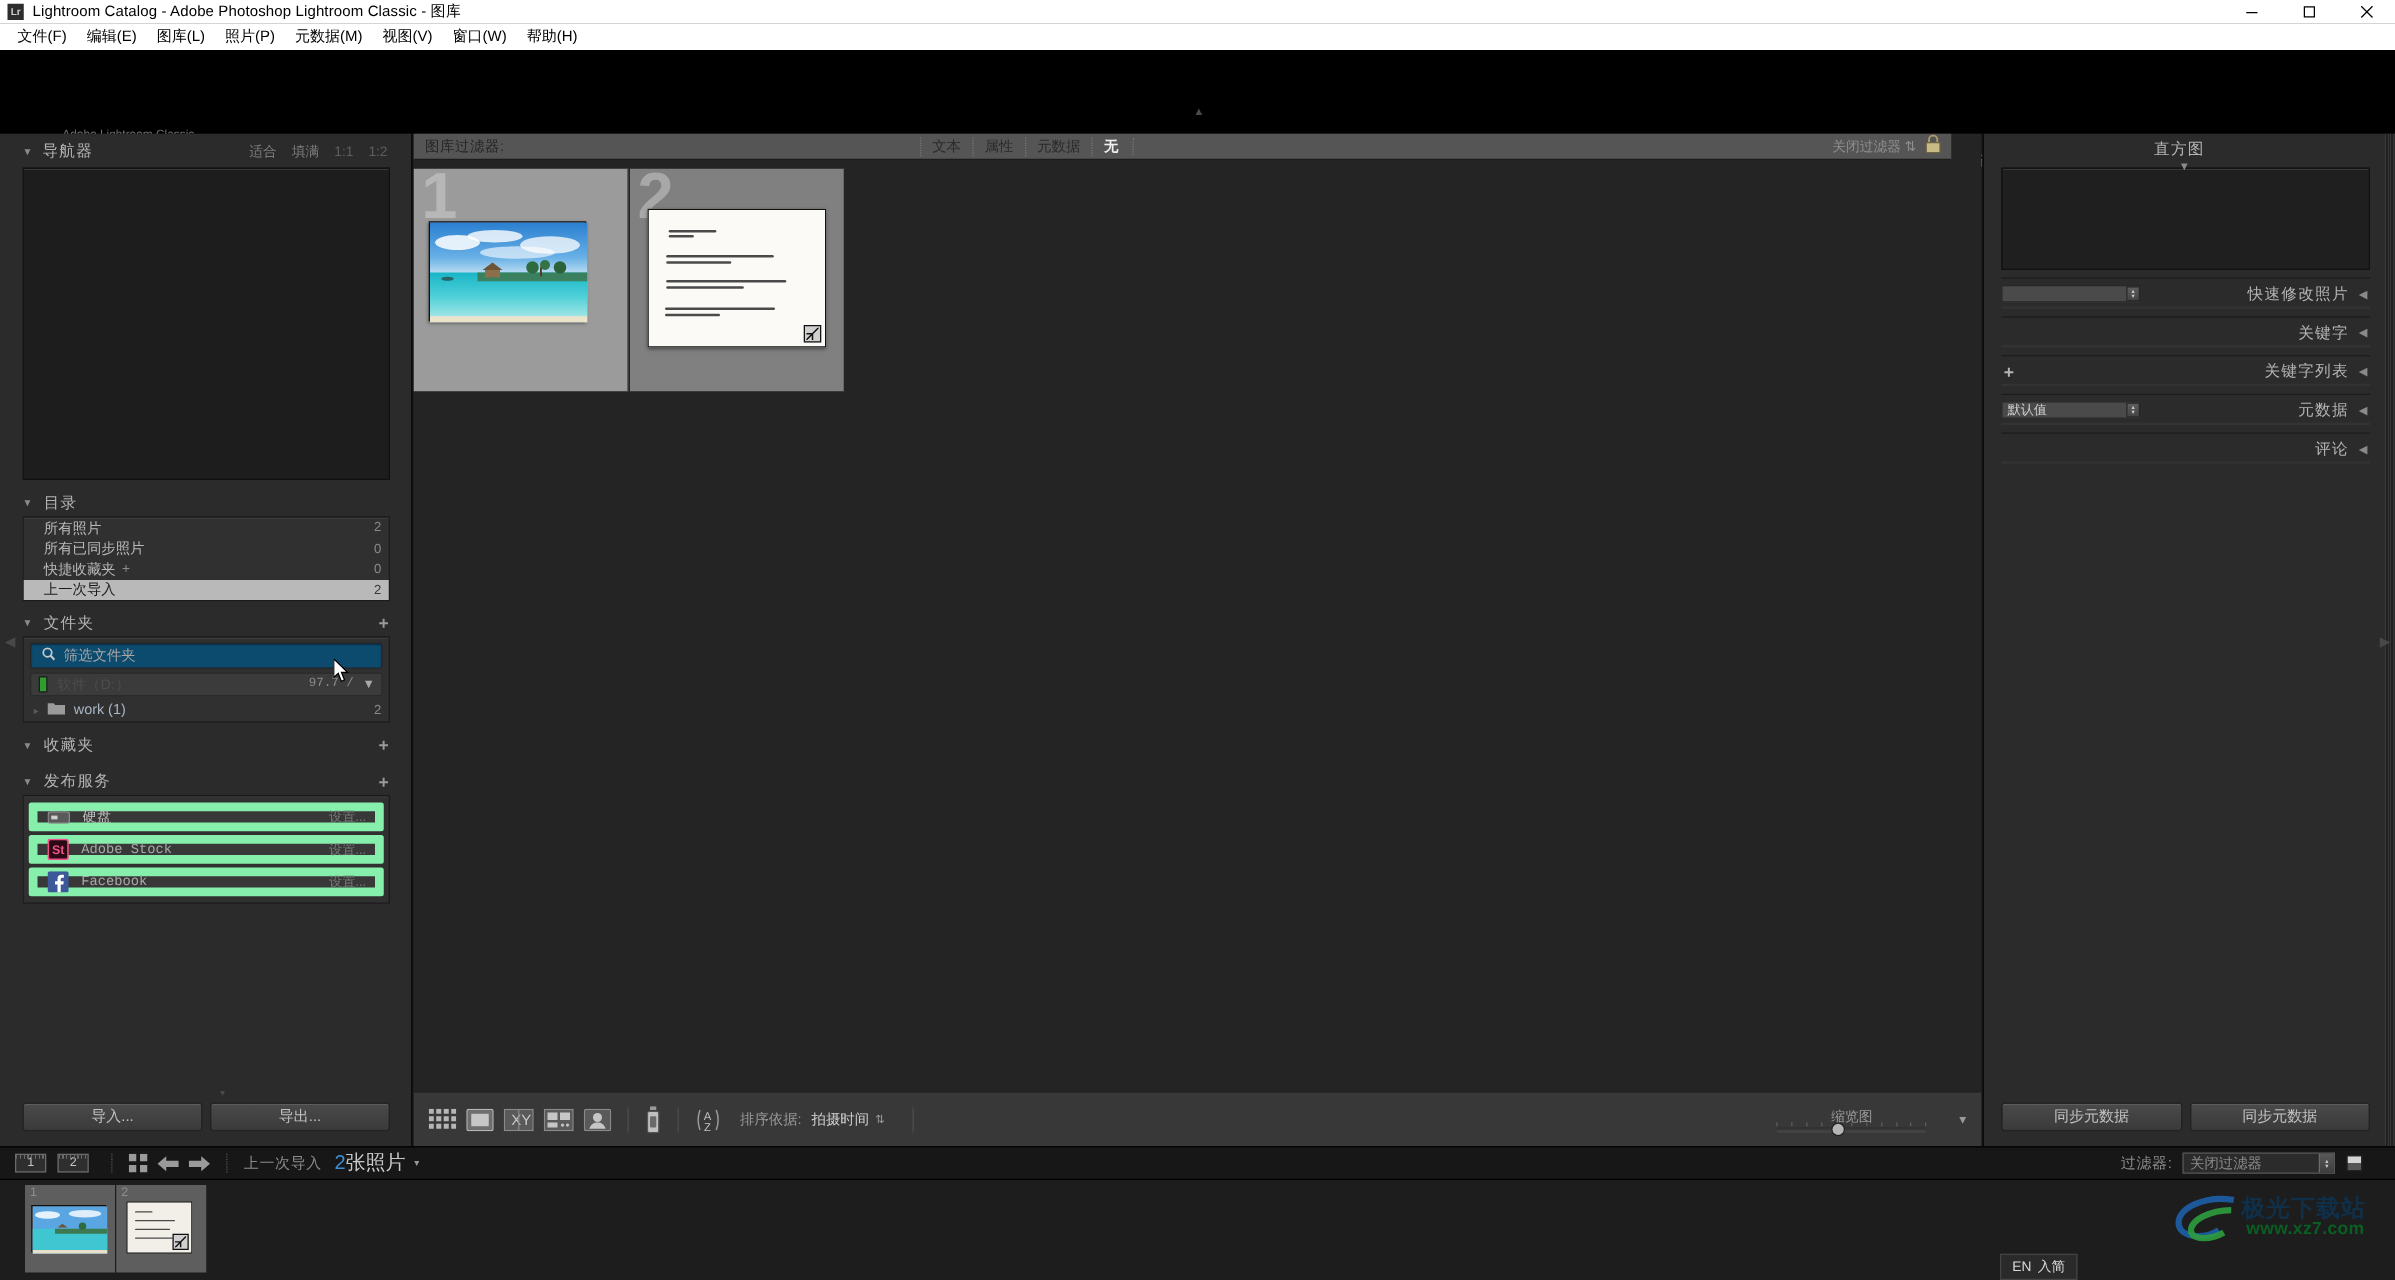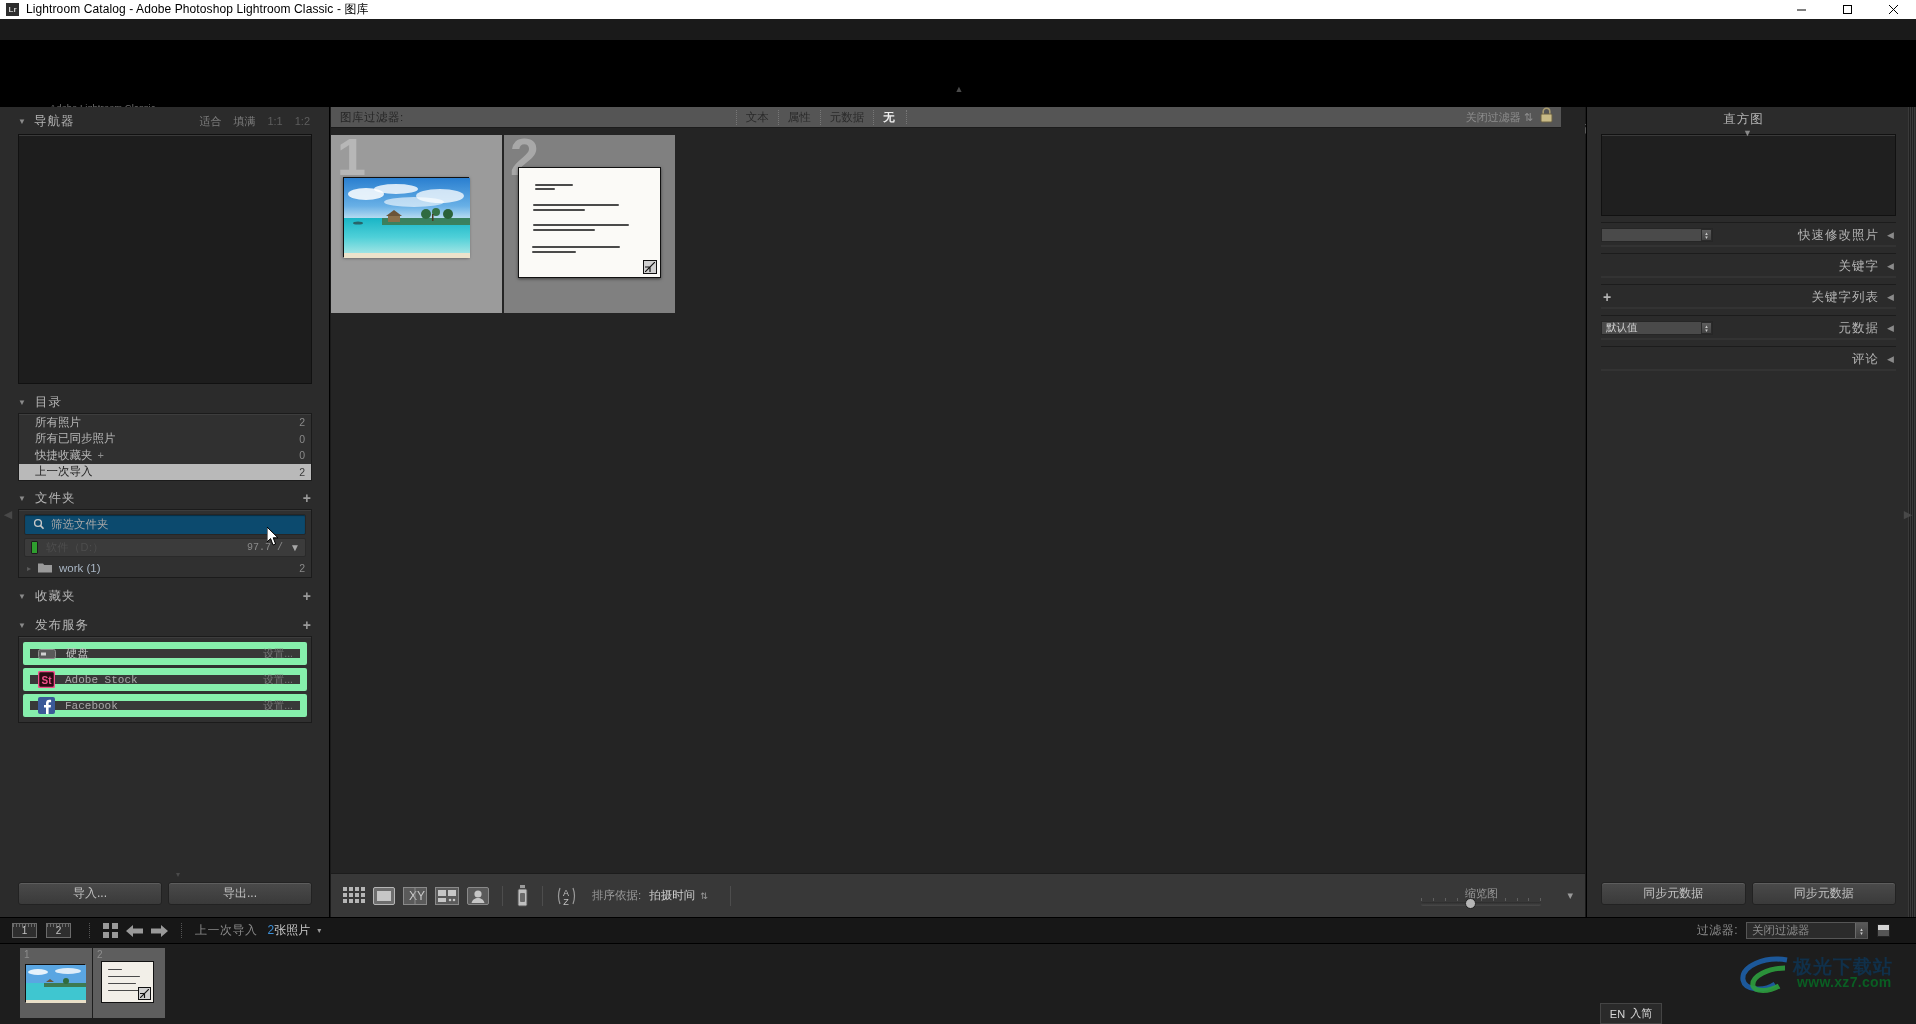--- a/index.html
+++ b/index.html
@@ -260,21 +260,21 @@
     display: flex; align-items: center; padding-left: 12px;
   }
   .fs-sq {
     width: 25px; height: 15px; border: 1px solid #6b6b6b; background: #2e2e2e;
     margin-right: 9px; font-size: 10px; color: #c6c6c6; display:flex; align-items:center; justify-content:center;
     position: relative;
   }
   .fs-sq:before{content:"";position:absolute;top:0;left:0;right:0;height:3px;background:repeating-linear-gradient(90deg,#6b6b6b 0 1px,transparent 1px 3px);}
   .fs-vsep { width: 1px; height: 15px; border-left: 1px dotted #555; margin: 0 9px; }
   .fs-text { font-size: 12px; color: #8b8b8b; margin-left: 4px; letter-spacing:.5px;}
-  .fs-count { font-size: 12px; color: #c8c8c8; margin-left: 10px; }
+  .fs-count { font-size: 16px; color: #c8c8c8; margin-left: 10px; }
   .fs-count b { color: #3d8fd6; font-weight: normal; }
   .fs-caret { font-size: 8px; color: #9a9a9a; margin-left: 7px; }
   .fs-right { margin-left: auto; display: flex; align-items: center; padding-right: 26px; }
   .fs-filter-lbl { font-size: 12px; color: #8b8b8b; margin-right: 8px; letter-spacing:.5px;}
   .fs-filter-sel {
     width: 122px; height: 17px; background: #2b2b2b; border: 1px solid #565656;
     display: flex; align-items: center; padding-left: 5px; font-size: 11.5px; color: #8b8b8b;
   }
   .fs-filter-sel .sp { margin-left:auto; width:12px; height:15px; background:linear-gradient(#595959,#3d3d3d); border-left:1px solid #6a6a6a; display:flex;flex-direction:column;align-items:center;justify-content:center;font-size:5px;color:#ccc;line-height:4px;}
   .fs-flag { width: 13px; height: 13px; background: linear-gradient(#d4d4d4 0 50%, #555 50% 100%); border: 1px solid #222; margin-left: 9px; }
@@ -317,20 +317,30 @@
       </div>
       <div class="tb-btn close">
         <svg width="11" height="11" viewBox="0 0 11 11">
             <line x1="1" y1="1" x2="10" y2="10" stroke="#000" stroke-width="1"></line>
             <line x1="10" y1="1" x2="1" y2="10" stroke="#000" stroke-width="1"></line>
           </svg>
       </div>
     </div>
   </div>
 
+  <div class="menubar">
+    <div class="menu-item">文件(F)</div>
+    <div class="menu-item">编辑(E)</div>
+    <div class="menu-item">图库(L)</div>
+    <div class="menu-item">照片(P)</div>
+    <div class="menu-item">元数据(M)</div>
+    <div class="menu-item">视图(V)</div>
+    <div class="menu-item">窗口(W)</div>
+    <div class="menu-item">帮助(H)</div>
+  </div>
 
   <div class="lr-top">
     <div class="top-collapse">▲</div>
 
     <div class="identity">
       <div class="lr-logo">Lr</div>
       <div class="identity-text">
         <div class="identity-sub">Adobe Lightroom Classic</div>
         <div class="identity-main">开始使用 Lightroom</div>
       </div>

